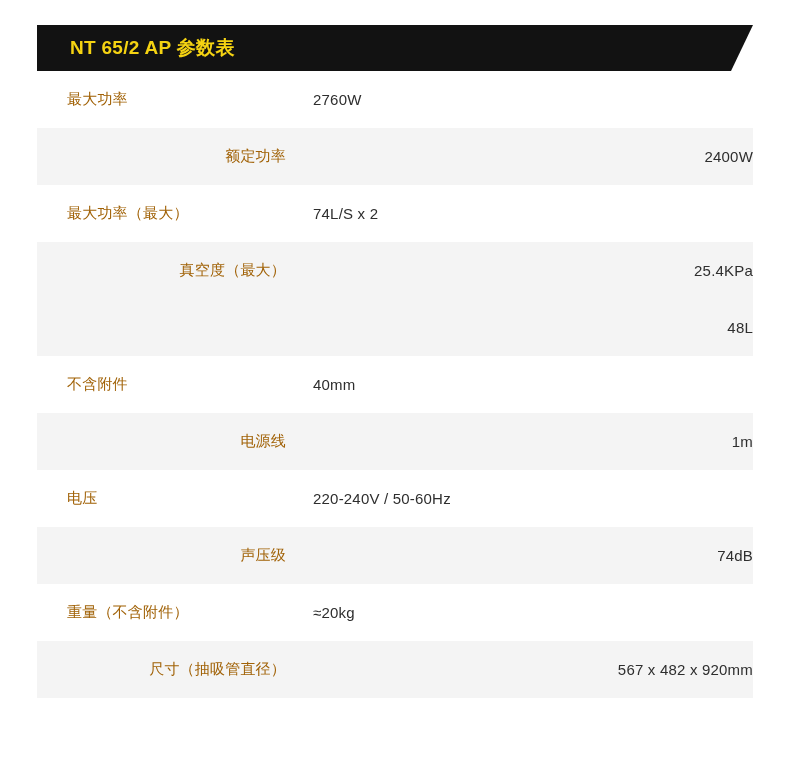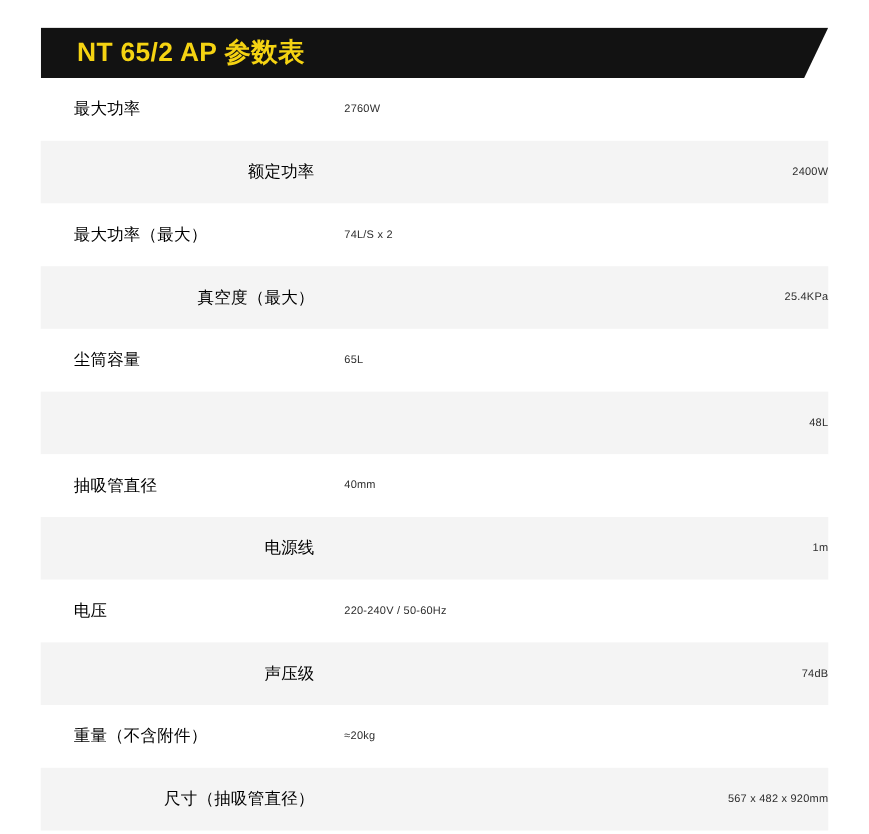--- a/index.html
+++ b/index.html
@@ -37,21 +37,21 @@
     inset: 0;
     background: #121212;
     clip-path: polygon(0 0, 716px 0, 694px 46px, 0 46px);
   }
   .banner-title {
     position: absolute;
     left: 33px;
     top: 0;
     height: 46px;
     line-height: 46px;
-    font-size: 24px;
+    font-size: 19px;
     font-weight: bold;
     color: #f5d312;
     letter-spacing: 0.3px;
     white-space: nowrap;
   }
 
   
   .row {
     display: flex;
     height: 57px;
@@ -60,29 +60,29 @@
   }
   .row.alt {
     background: #f4f4f4;
     text-align: right;
   }
   .cell-label {
     width: 249px;
     box-sizing: border-box;
     padding-left: 30px;
     font-size: 15px;
-    color: #000000;
+    color: #a16207;
     letter-spacing: 0.2px;
     white-space: nowrap;
   }
   .cell-value {
     flex: 1;
     box-sizing: border-box;
     padding-left: 27px;
-    font-size: 10px;
+    font-size: 15px;
     color: #2e2e2e;
     letter-spacing: 0.2px;
     white-space: nowrap;
   }
 </style>
 </head>
 <body>
 
 <div class="sheet">
   <div class="spec-table">
@@ -101,29 +101,25 @@
       <div class="cell-value">2400W</div>
     </div>
     <div class="row">
       <div class="cell-label">最大功率（最大）</div>
       <div class="cell-value">74L/S x 2</div>
     </div>
     <div class="row alt">
       <div class="cell-label">真空度（最大）</div>
       <div class="cell-value">25.4KPa</div>
     </div>
-    <div class="row">
-      <div class="cell-label">尘筒容量</div>
-      <div class="cell-value">65L</div>
-    </div>
     <div class="row alt">
       <div class="cell-value">48L</div>
     </div>
     <div class="row">
-      <div class="cell-label">抽吸管直径</div>
+      <div class="cell-label">不含附件</div>
       <div class="cell-value">40mm</div>
     </div>
     <div class="row alt">
       <div class="cell-label">电源线</div>
       <div class="cell-value">1m</div>
     </div>
     <div class="row">
       <div class="cell-label">电压</div>
       <div class="cell-value">220-240V / 50-60Hz</div>
     </div>

